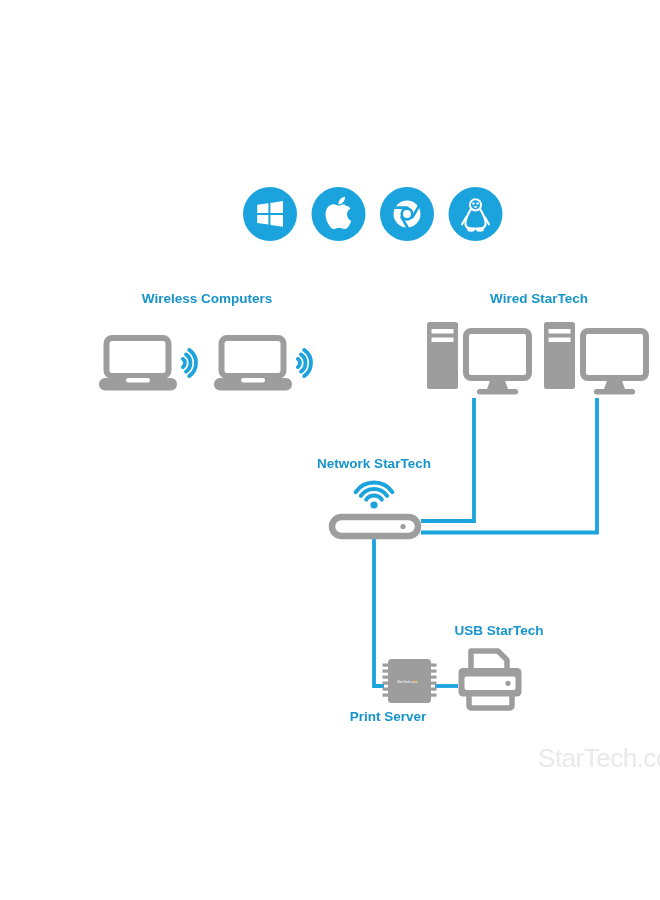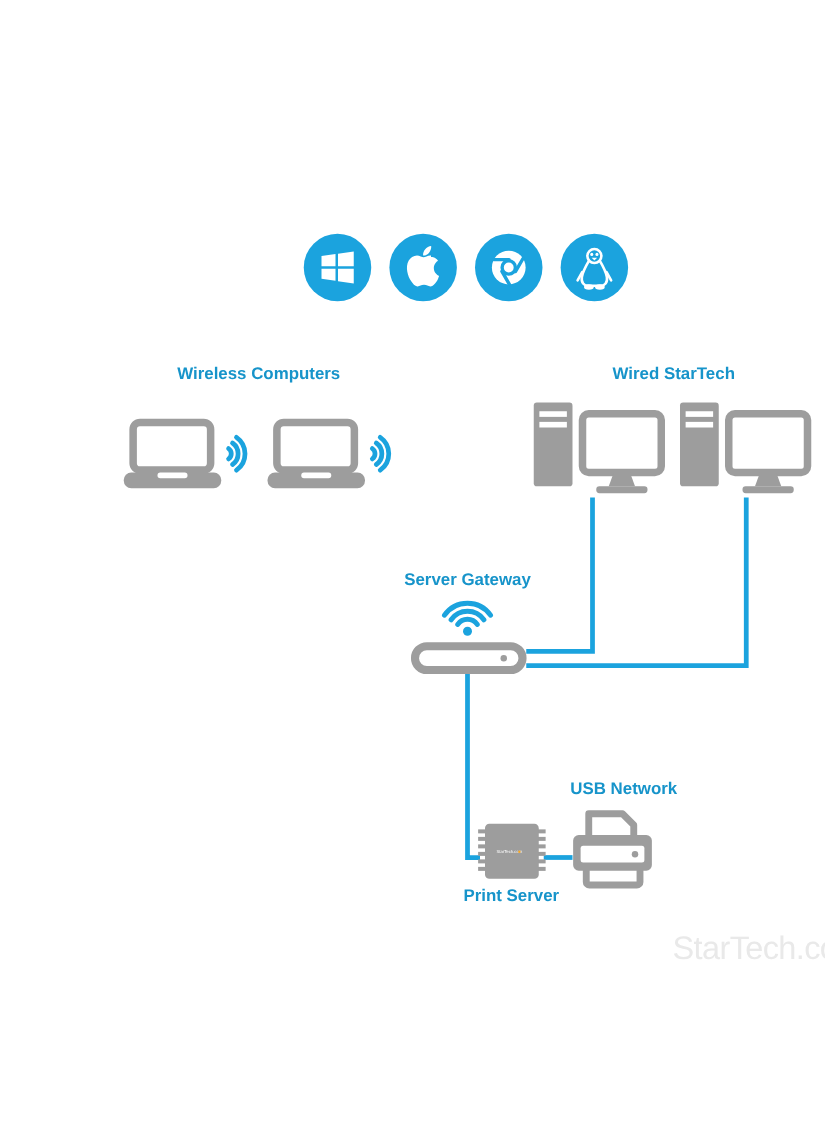--- a/index.html
+++ b/index.html
@@ -167,18 +167,18 @@
       <path d="M427 669 L427 651 L454 651 L463 660 L463 669" class="gray-stroke" stroke-width="5.5" stroke-linejoin="round"></path>
       <rect x="425" y="692" width="43" height="16" rx="2.5" class="gray-stroke" stroke-width="5.5"></rect>
       <rect x="414.5" y="668" width="63" height="28.5" rx="4.5" class="gray-fill"></rect>
       <rect x="420.5" y="676.5" width="51" height="13.5" rx="2" class="white-fill"></rect>
       <circle cx="464" cy="683.3" r="2.6" class="gray-fill"></circle>
     </g>
   </svg>
 
   <div class="label" style="left:163px;top:291px">Wireless Computers</div>
   <div class="label" style="left:495px;top:291px">Wired StarTech</div>
-  <div class="label" style="left:330px;top:456px">Server Gateway</div>
-  <div class="label" style="left:455px;top:623px">USB Network</div>
-  <div class="label" style="left:365px;top:709px">Print Server</div>
+  <div class="label" style="left:330px;top:456px">Network StarTech</div>
+  <div class="label" style="left:455px;top:623px">USB StarTech</div>
+  <div class="label" style="left:344px;top:709px">Print Server</div>
 
   <div class="watermark">StarTech.com</div>
 </div>
 
 </body></html>

